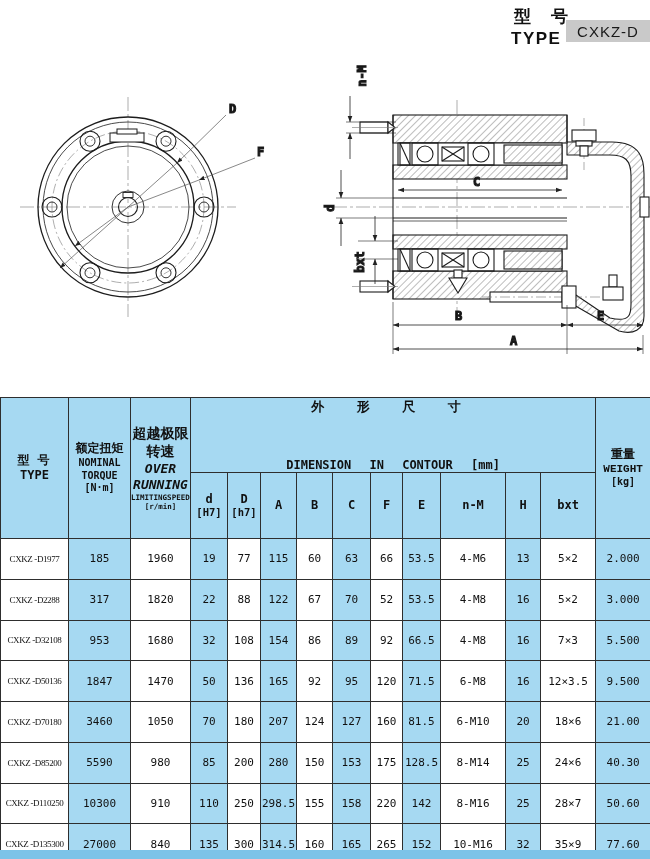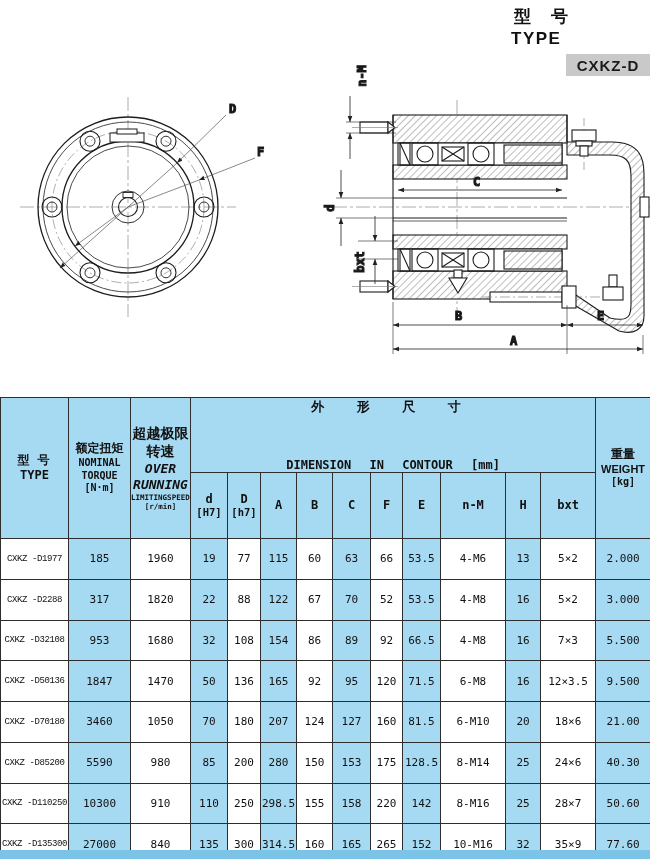--- a/index.html
+++ b/index.html
@@ -4,42 +4,42 @@
 <style>
   html,body{margin:0;padding:0;background:#fff;}
   body{width:650px;height:859px;position:relative;overflow:hidden;
        font-family:"Liberation Sans",sans-serif;-webkit-font-smoothing:antialiased;}
   
   .title-cn{position:absolute;left:514px;top:5px;font-family:"DejaVu Sans",sans-serif;
             font-weight:bold;font-size:17px;letter-spacing:7px;color:#111;white-space:nowrap;}
   .title-en{position:absolute;left:511px;top:29px;font-weight:bold;font-size:17px;
             letter-spacing:1.5px;color:#111;}
   .model-box{position:absolute;left:566px;top:20px;width:84px;height:22px;background:#c9c9c9;
-             display:flex;align-items:center;justify-content:center;font-weight:bold;
-             font-size:15px;letter-spacing:1px;color:#1a1a1a;margin-top:34px;}
+             display:flex;align-items:center;justify-content:center;font-weight:normal;
+             font-size:15px;letter-spacing:1px;color:#1a1a1a;}
   
   svg.drawing{position:absolute;left:0;top:50px;}
   svg text{font-family:"DejaVu Sans Mono",monospace;font-weight:bold;font-size:12px;fill:#111;}
   
   table{position:absolute;left:0;top:397px;width:650px;height:454px;
         border-collapse:collapse;table-layout:fixed;}
   th,td{border:1px solid #2e2e2e;padding:0;text-align:center;vertical-align:middle;overflow:hidden;}
   .blue{background:#a6d9f2;}
   .white{background:#ffffff;}
   thead tr.r1{height:62px;} thead tr.r2{height:66px;} tbody tr{height:40.75px;}
   .cn{font-family:"DejaVu Sans",sans-serif;font-weight:bold;font-size:12px;color:#111;line-height:1.3;}
   .cn.sp{letter-spacing:2px;}
   .en{font-family:"DejaVu Sans Mono",monospace;font-weight:bold;font-size:10px;color:#111;line-height:1.25;}
   .xs{font-size:13px;font-style:italic;} .xxs{font-size:7.5px;letter-spacing:0;}
   .dimcn{font-family:"DejaVu Sans",sans-serif;font-weight:bold;font-size:13px;letter-spacing:14px;color:#111;margin-bottom:5px;}
   .dimen{font-family:"DejaVu Sans Mono",monospace;font-weight:bold;font-size:12px;word-spacing:11px;color:#111;margin-top:42px;}
   .dimcol div{font-family:"DejaVu Sans Mono",monospace;font-weight:bold;font-size:12px;line-height:1.15;color:#111;}
   .dimcol div:nth-child(2){font-size:10.5px;}
   td.num{font-family:"DejaVu Sans Mono",monospace;font-size:11px;color:#111;}
-  td.model{font-family:Liberation Mono, monospace;font-size:9px;letter-spacing:-0.4px;color:#111;text-align:center;}
+  td.model{font-family:Liberation Serif, serif;font-size:9px;letter-spacing:-0.4px;color:#111;text-align:center;}
   .bottom-bar{position:absolute;left:0;top:850px;width:650px;height:9px;background:#7cc3e8;}
 </style>
 </head>
 <body>
 
 <div class="title-cn">型 号</div>
 <div class="title-en">TYPE</div>
 <div class="model-box">CXKZ-D</div>
 
 <svg class="drawing" width="650" height="345" viewBox="0 50 650 345">
@@ -242,21 +242,21 @@
         <div class="en xs">OVER RUNNING</div>
         <div class="en xxs">LIMITINGSPEEDS</div>
         <div class="en xxs">[r/min]</div>
       </th>
       <th colspan="10" class="blue">
         <div class="dimcn">外 形 尺 寸</div>
         <div class="dimen">DIMENSION IN CONTOUR [mm]</div>
       </th>
       <th rowspan="2" class="blue">
         <div class="cn">重量</div>
-        <div class="en" style="font-family:Liberation Sans, sans-serif;font-size:11px">WEIGHT</div>
+        <div class="en" style="font-family:Liberation Mono, monospace;font-size:11px">WEIGHT</div>
         <div class="en">[kg]</div>
       </th>
     </tr>
     <tr class="r2">
         <th class="blue dimcol">
           <div>d</div>
           <div>[H7]</div>
         </th>
         <th class="blue dimcol">
           <div>D</div>

